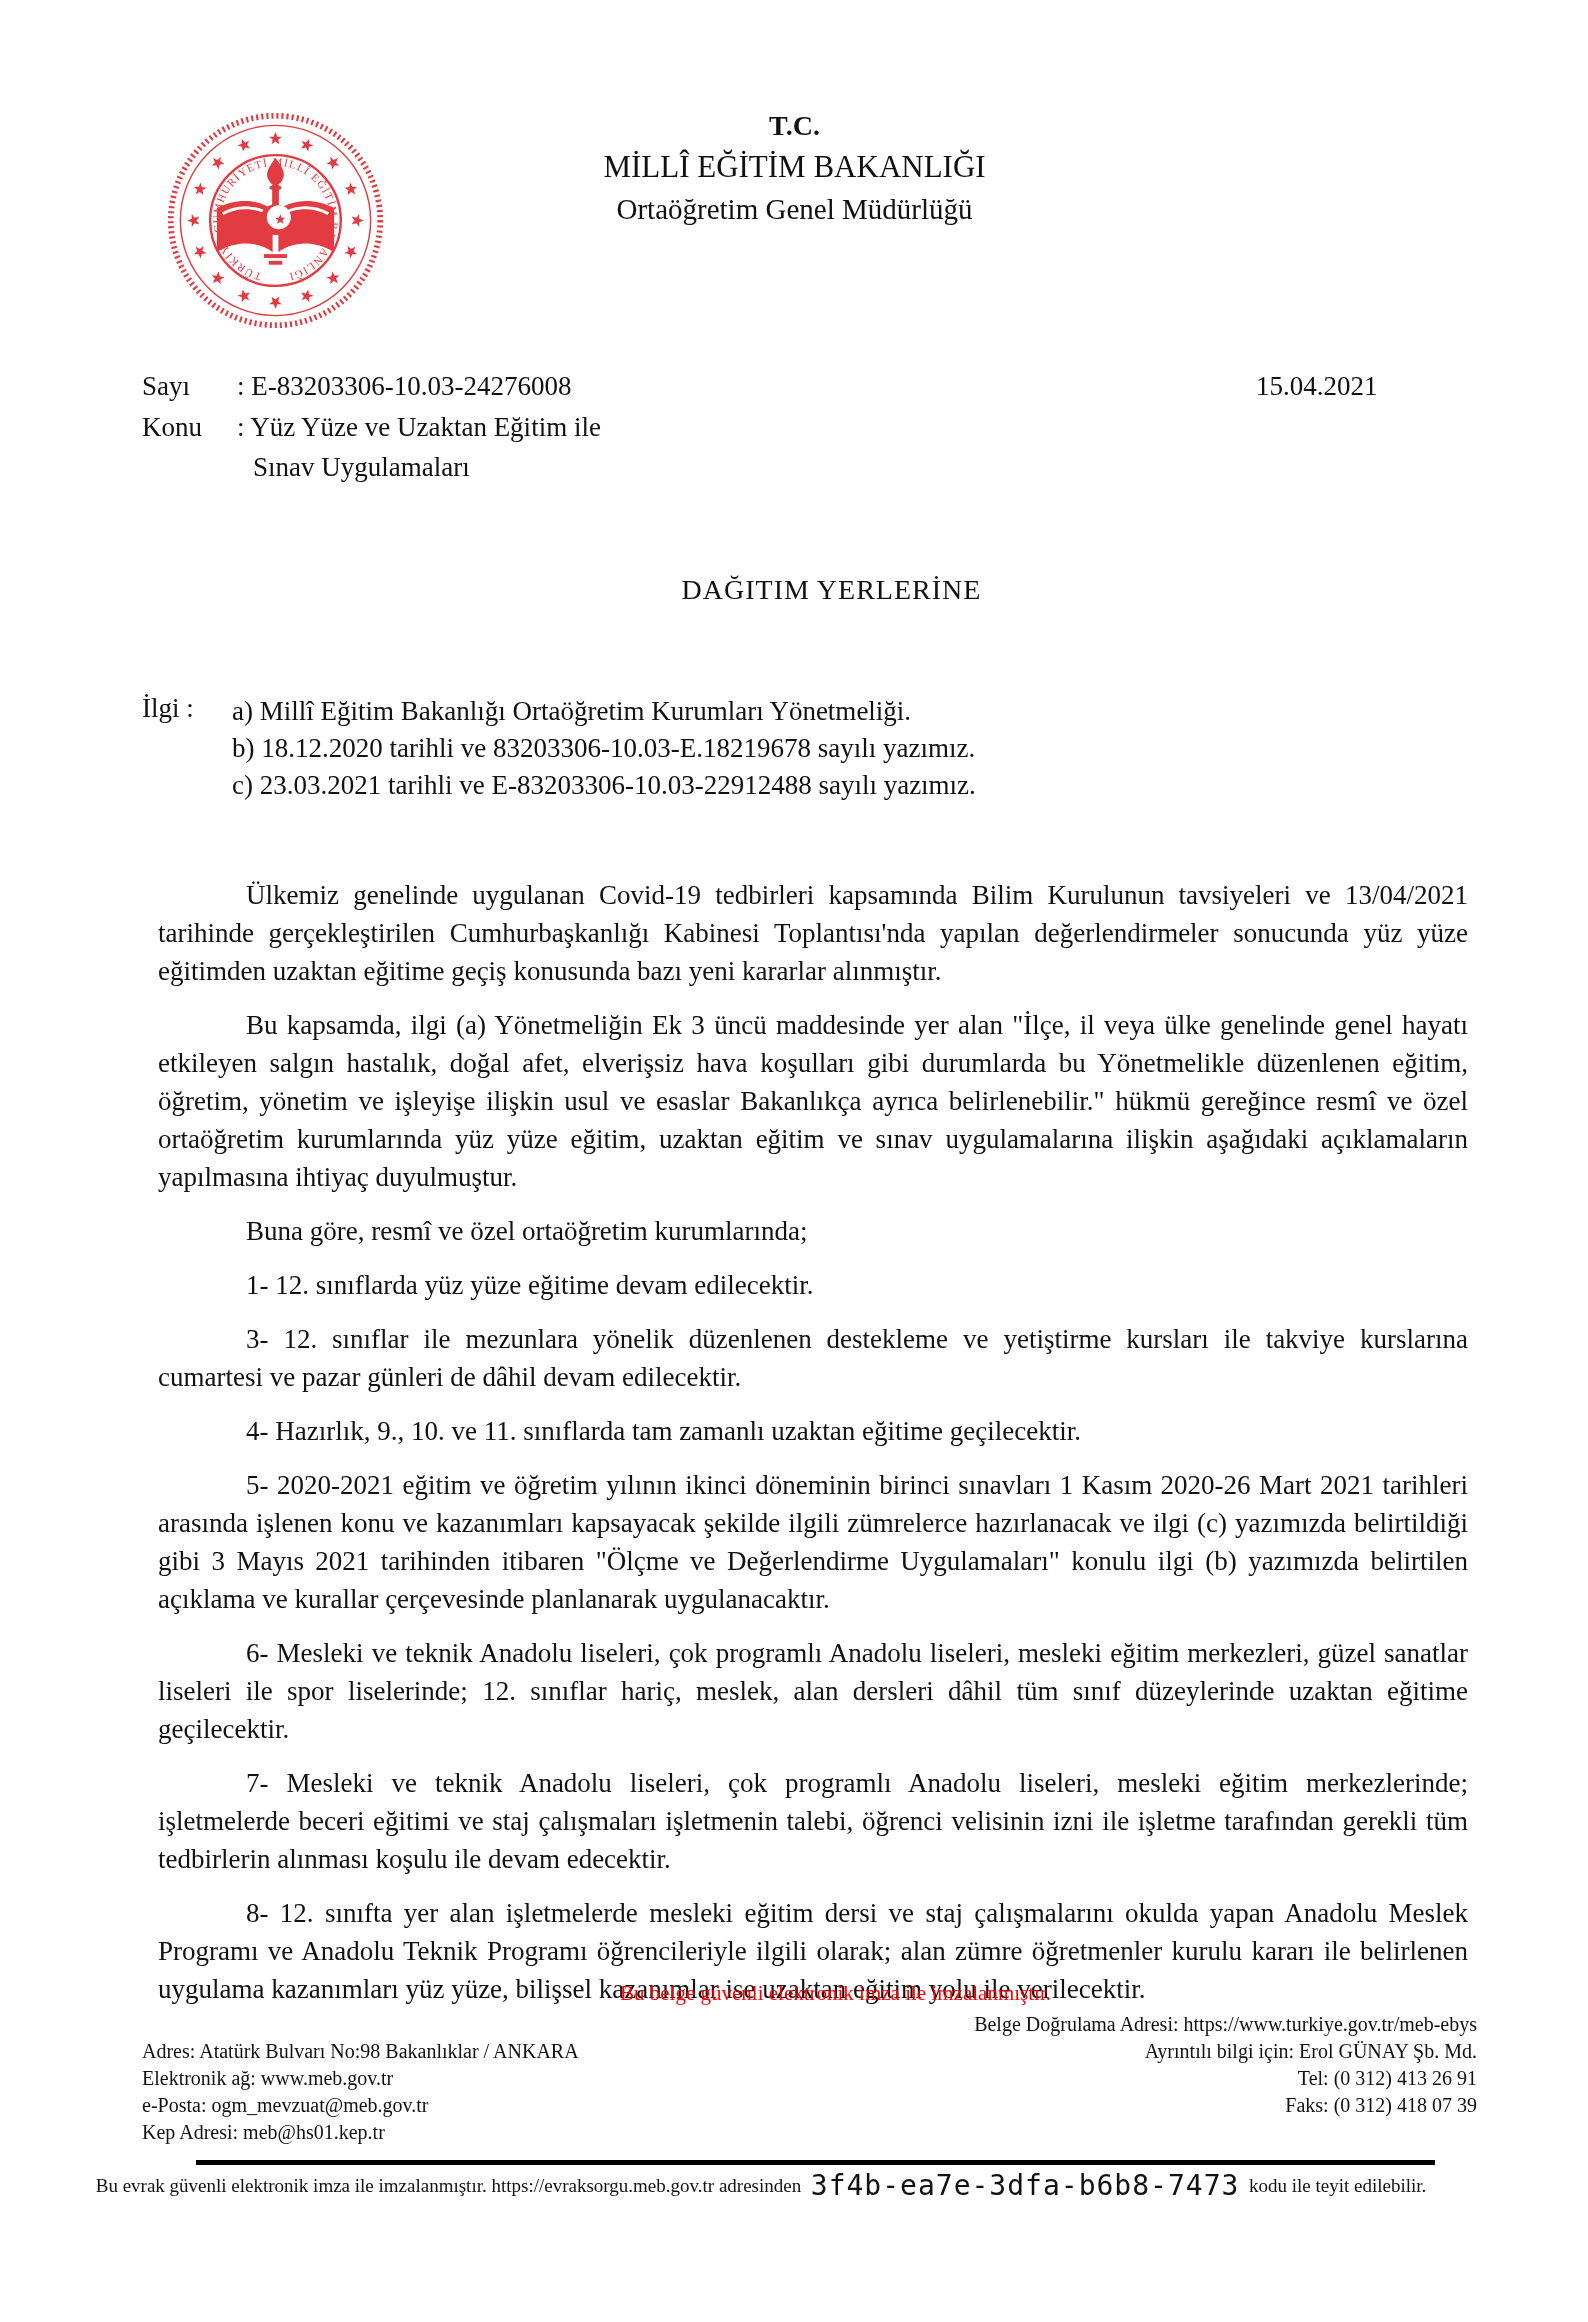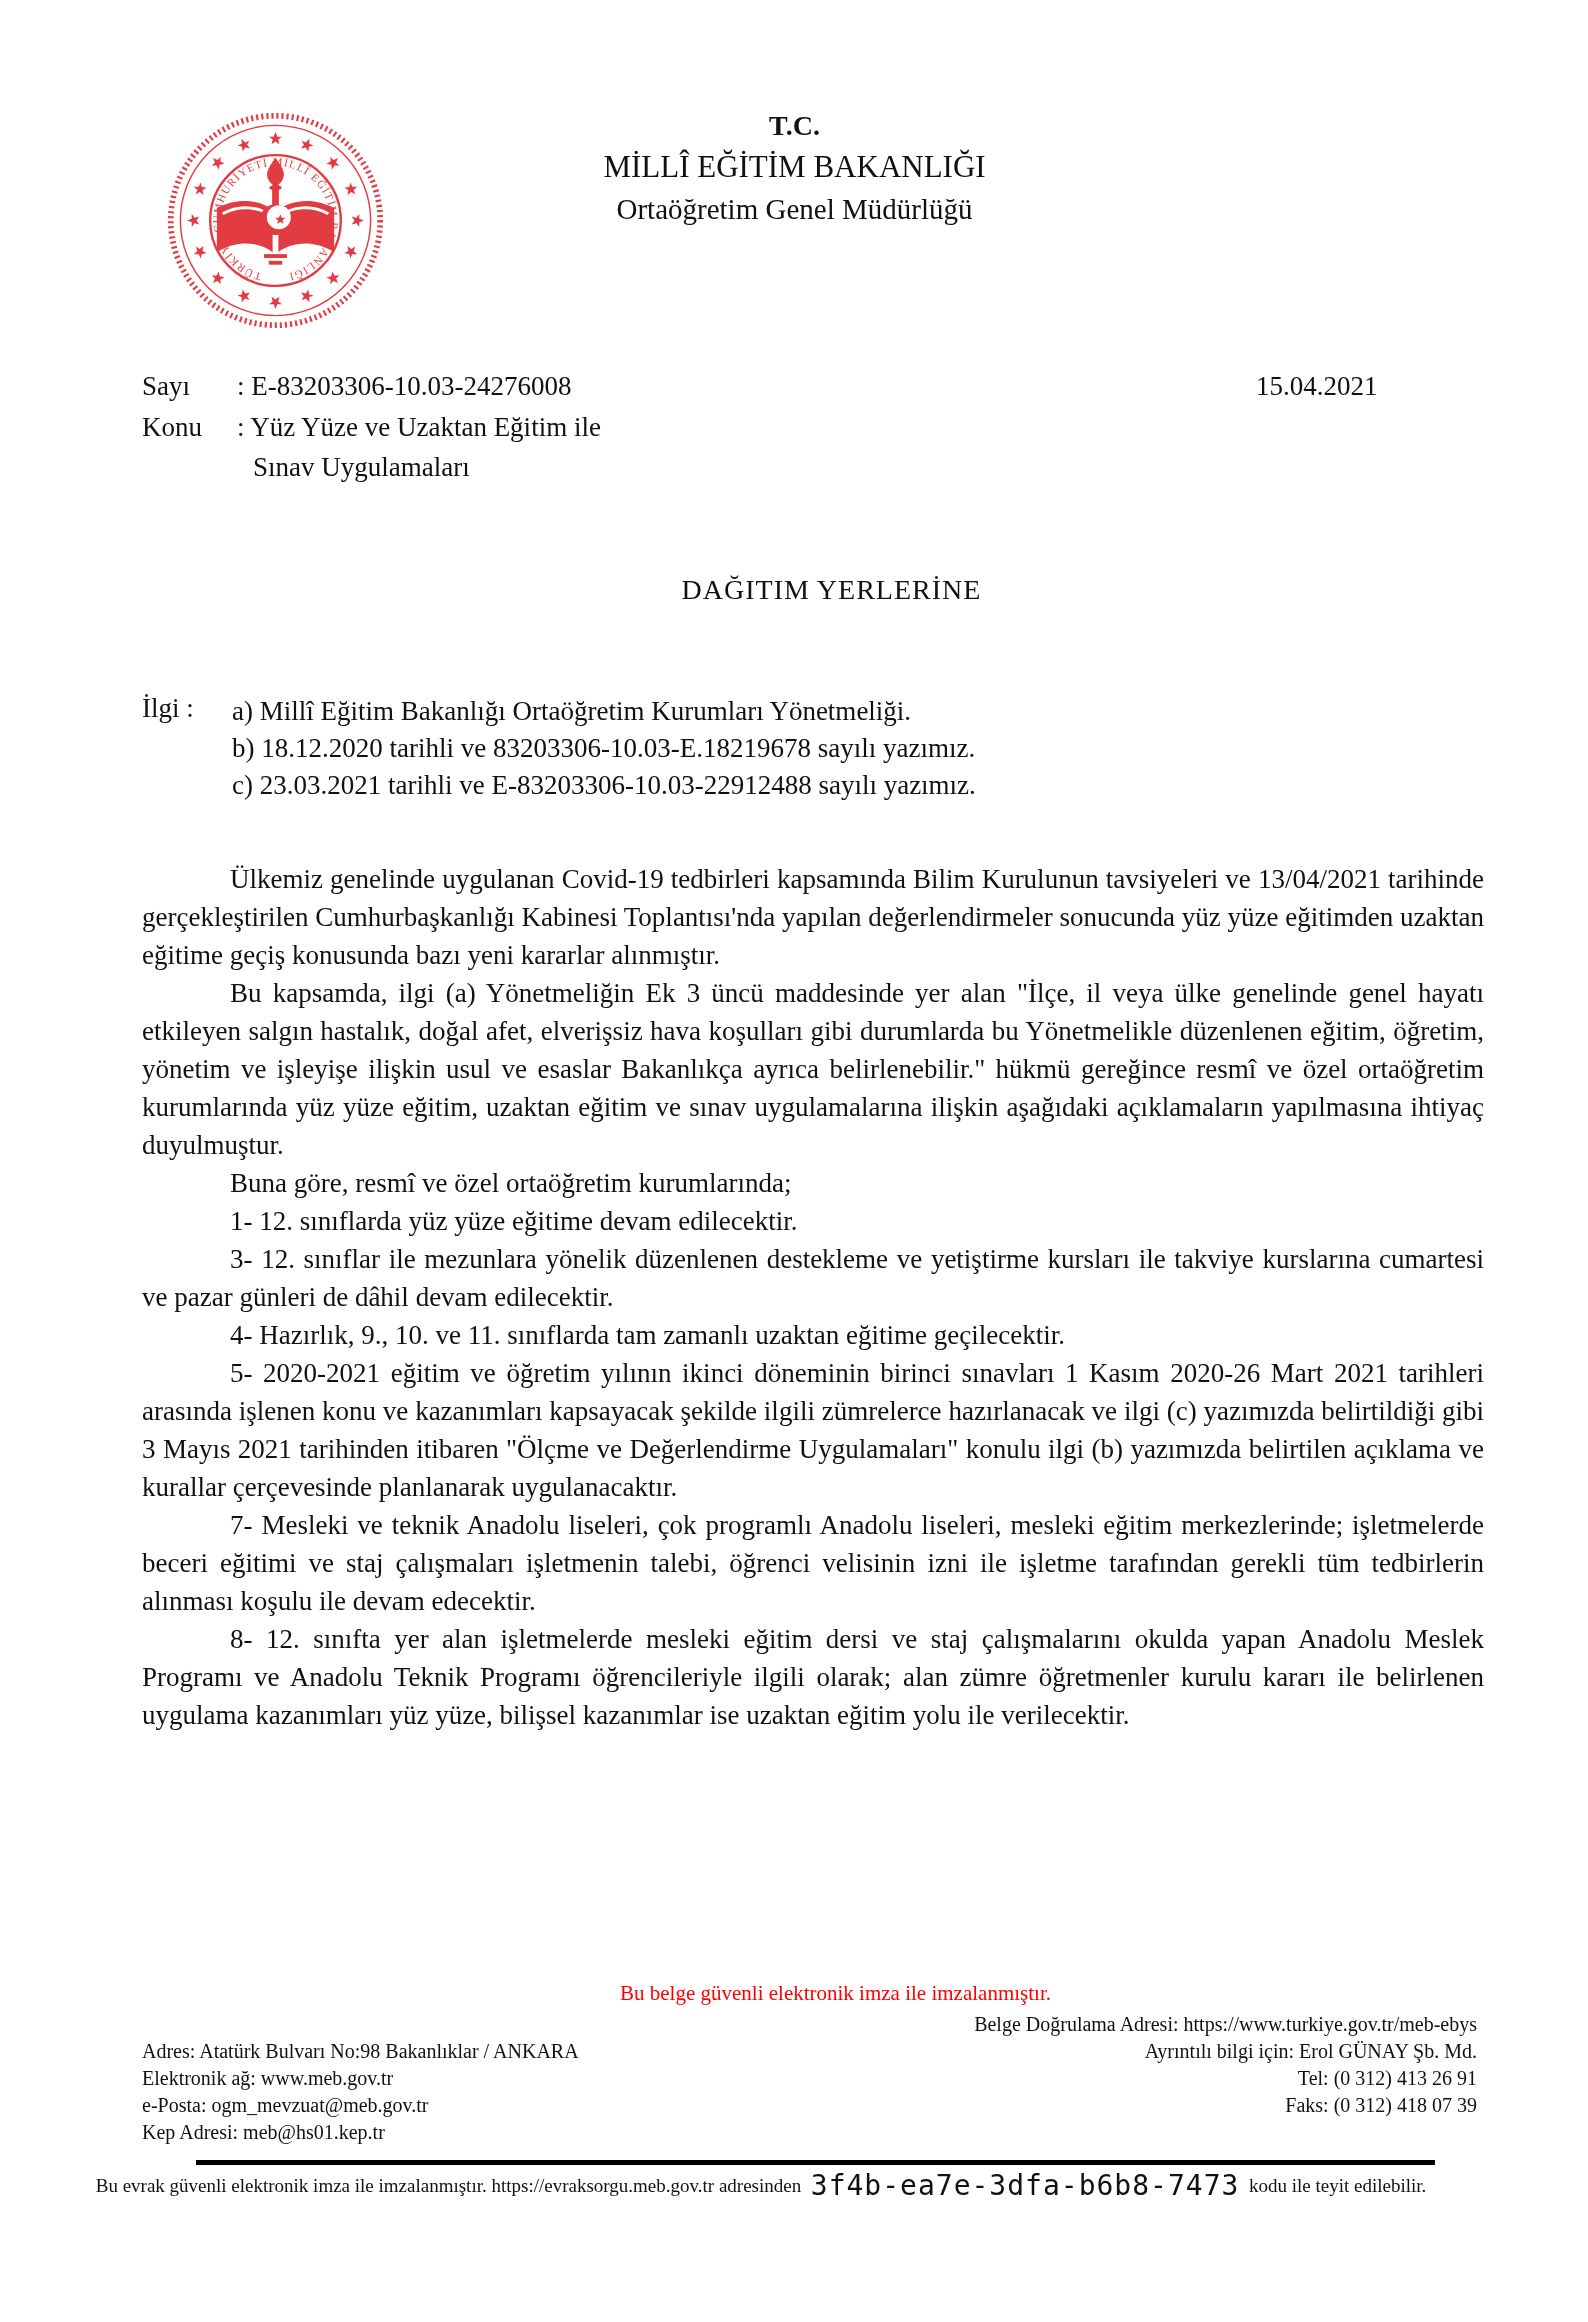--- a/index.html
+++ b/index.html
@@ -32,21 +32,21 @@
   
   .ilgi-lab{left:142px;top:693px;font-size:27px;}
   .ilgi-items{left:232px;top:693px;font-size:27px;line-height:37px;}
   .ilgi-items div{white-space:nowrap;}
   
   .bodytext{
     left:142px;top:860px;width:1342px;
     font-size:27px;line-height:38px;
     text-align:justify;
   }
-  .bodytext p{margin:0;text-indent:88px;}
+  .bodytext p{margin:16px;text-indent:88px;}
   
   .esign{left:0;width:1589px;top:1981px;text-align:center;font-size:21px;color:#ff0000;padding-left:41px;}
   
   .footer{left:142px;top:2011px;width:1335px;font-size:20px;}
   .frow{display:flex;justify-content:space-between;height:27px;line-height:27px;}
   
   .rule{left:196px;top:2160px;width:1239px;height:4.8px;background:#000000;}
   .verif{
     left:0;top:2169px;width:1522px;
     display:flex;align-items:center;justify-content:center;gap:9.6px;
@@ -130,20 +130,21 @@
   </div>
 
   <div class="abs bodytext">
     <p>Ülkemiz genelinde uygulanan Covid-19 tedbirleri kapsamında Bilim Kurulunun tavsiyeleri ve 13/04/2021 tarihinde gerçekleştirilen Cumhurbaşkanlığı Kabinesi Toplantısı'nda yapılan değerlendirmeler sonucunda yüz yüze eğitimden uzaktan eğitime geçiş konusunda bazı yeni kararlar alınmıştır.</p>
     <p>Bu kapsamda, ilgi (a) Yönetmeliğin Ek 3 üncü maddesinde yer alan "İlçe, il veya ülke genelinde genel hayatı etkileyen salgın hastalık, doğal afet, elverişsiz hava koşulları gibi durumlarda bu Yönetmelikle düzenlenen eğitim, öğretim, yönetim ve işleyişe ilişkin usul ve esaslar Bakanlıkça ayrıca belirlenebilir." hükmü gereğince resmî ve özel ortaöğretim kurumlarında yüz yüze eğitim, uzaktan eğitim ve sınav uygulamalarına ilişkin aşağıdaki açıklamaların yapılmasına ihtiyaç duyulmuştur.</p>
     <p>Buna göre, resmî ve özel ortaöğretim kurumlarında;</p>
     <p>1- 12. sınıflarda yüz yüze eğitime devam edilecektir.</p>
     <p>3- 12. sınıflar ile mezunlara yönelik düzenlenen destekleme ve yetiştirme kursları ile takviye kurslarına cumartesi ve pazar günleri de dâhil devam edilecektir.</p>
     <p>4- Hazırlık, 9., 10. ve 11. sınıflarda tam zamanlı uzaktan eğitime geçilecektir.</p>
     <p>5- 2020-2021 eğitim ve öğretim yılının ikinci döneminin birinci sınavları 1 Kasım 2020-26 Mart 2021 tarihleri arasında işlenen konu ve kazanımları kapsayacak şekilde ilgili zümrelerce hazırlanacak ve ilgi (c) yazımızda belirtildiği gibi 3 Mayıs 2021 tarihinden itibaren "Ölçme ve Değerlendirme Uygulamaları" konulu ilgi (b) yazımızda belirtilen açıklama ve kurallar çerçevesinde planlanarak uygulanacaktır.</p>
+    <p>6- Mesleki ve teknik Anadolu liseleri, çok programlı Anadolu liseleri, mesleki eğitim merkezleri, güzel sanatlar liseleri ile spor liselerinde; 12. sınıflar hariç, meslek, alan dersleri dâhil tüm sınıf düzeylerinde uzaktan eğitime geçilecektir.</p>
     <p>7- Mesleki ve teknik Anadolu liseleri, çok programlı Anadolu liseleri, mesleki eğitim merkezlerinde; işletmelerde beceri eğitimi ve staj çalışmaları işletmenin talebi, öğrenci velisinin izni ile işletme tarafından gerekli tüm tedbirlerin alınması koşulu ile devam edecektir.</p>
     <p>8- 12. sınıfta yer alan işletmelerde mesleki eğitim dersi ve staj çalışmalarını okulda yapan Anadolu Meslek Programı ve Anadolu Teknik Programı öğrencileriyle ilgili olarak; alan zümre öğretmenler kurulu kararı ile belirlenen uygulama kazanımları yüz yüze, bilişsel kazanımlar ise uzaktan eğitim yolu ile verilecektir.</p>
   </div>
 
   <div class="abs esign">Bu belge güvenli elektronik imza ile imzalanmıştır.</div>
 
   <div class="abs footer">
     <div class="frow">
       <span></span>
       <span>Belge Doğrulama Adresi: https://www.turkiye.gov.tr/meb-ebys</span>

